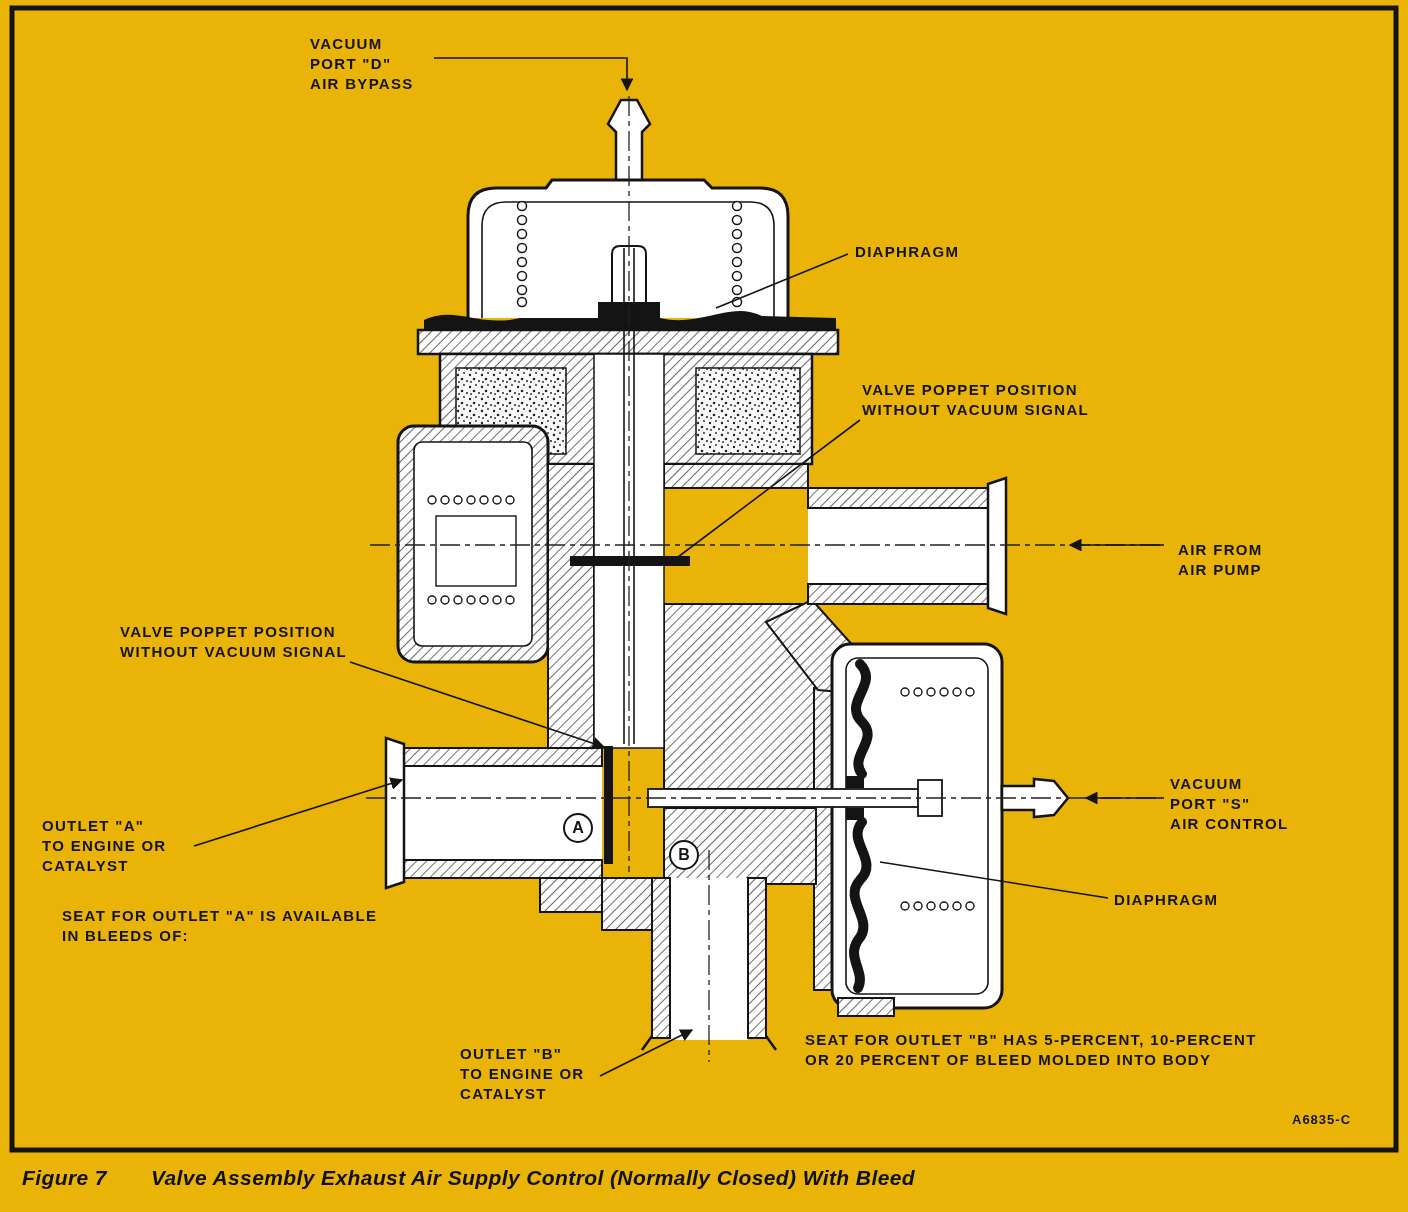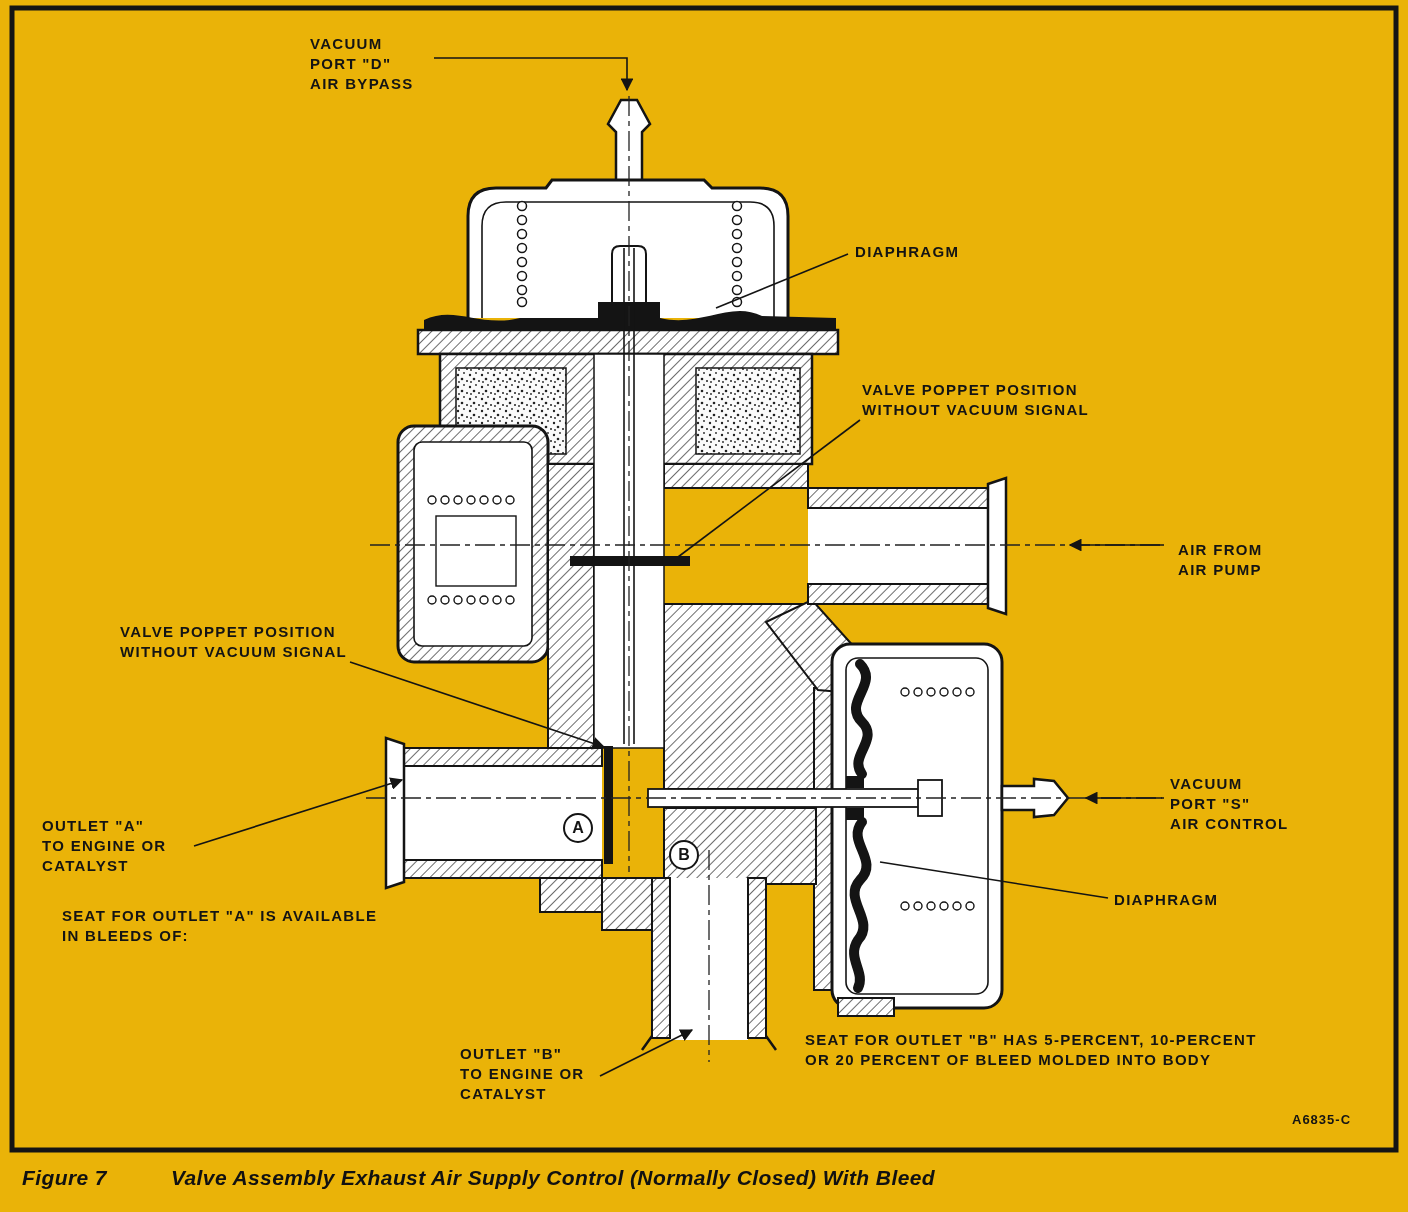--- a/index.html
+++ b/index.html
@@ -10,21 +10,21 @@
        letter-spacing:1.3px;white-space:pre-line;color:#141414;}
   .seat-list{position:absolute;left:112px;top:950px;font-weight:700;font-size:15px;
        line-height:22px;letter-spacing:1.2px;}
   .marker{position:absolute;width:30px;height:30px;border:2.5px solid #141414;
        border-radius:50%;background:#fff;text-align:center;font-size:16px;
        font-weight:700;line-height:26px;color:#141414;box-sizing:border-box;z-index:5;}
   .code{position:absolute;left:1292px;top:1112px;font-weight:700;font-size:13px;
        letter-spacing:1px;}
   .caption{position:absolute;left:22px;top:1166px;font-style:italic;font-weight:700;
        font-size:21px;letter-spacing:.4px;color:#111;}
-  .caption .cap-title{margin-left:64px;}
+  .caption .cap-title{margin-left:44px;}
 </style>
 </head>
 <body>
 
 <div class="page">
 
   <svg width="1408" height="1212" viewBox="0 0 1408 1212">
     <defs>
       <pattern id="hatch" patternUnits="userSpaceOnUse" width="7" height="7" patternTransform="rotate(45)">
         <rect width="7" height="7" fill="#ffffff"></rect>

